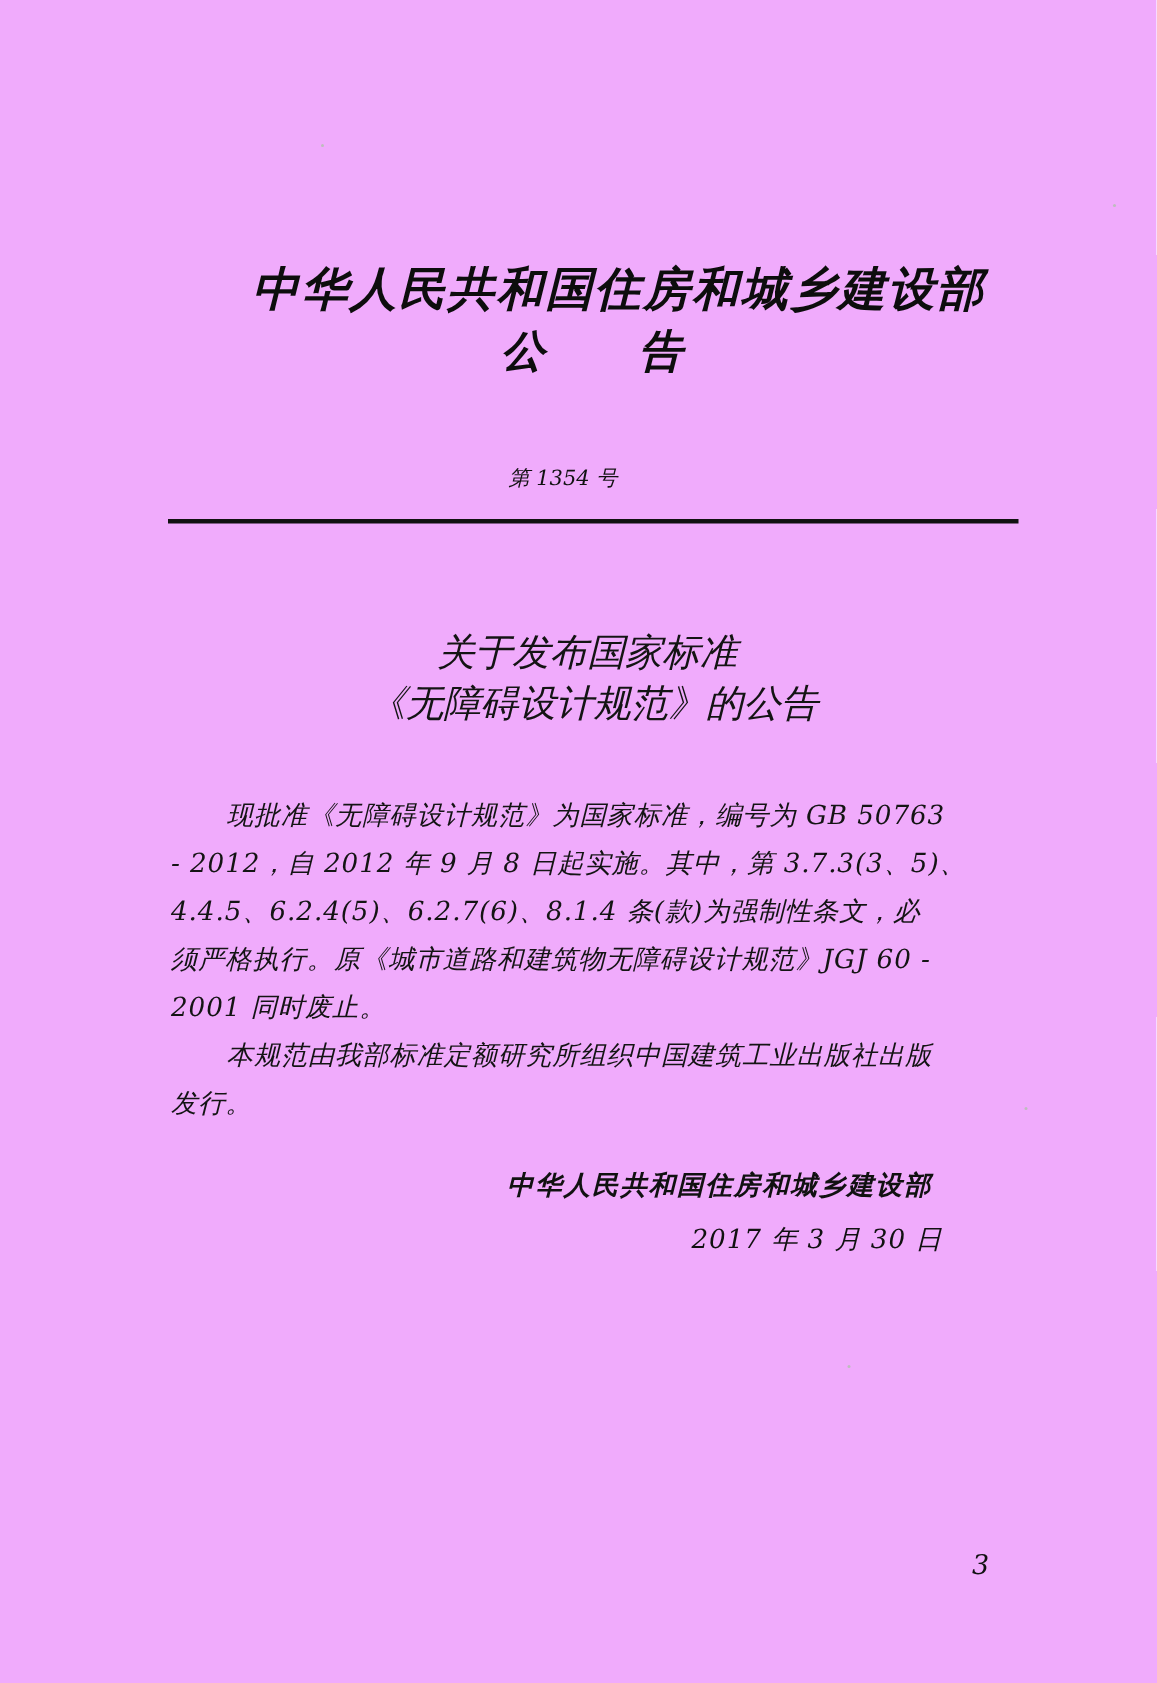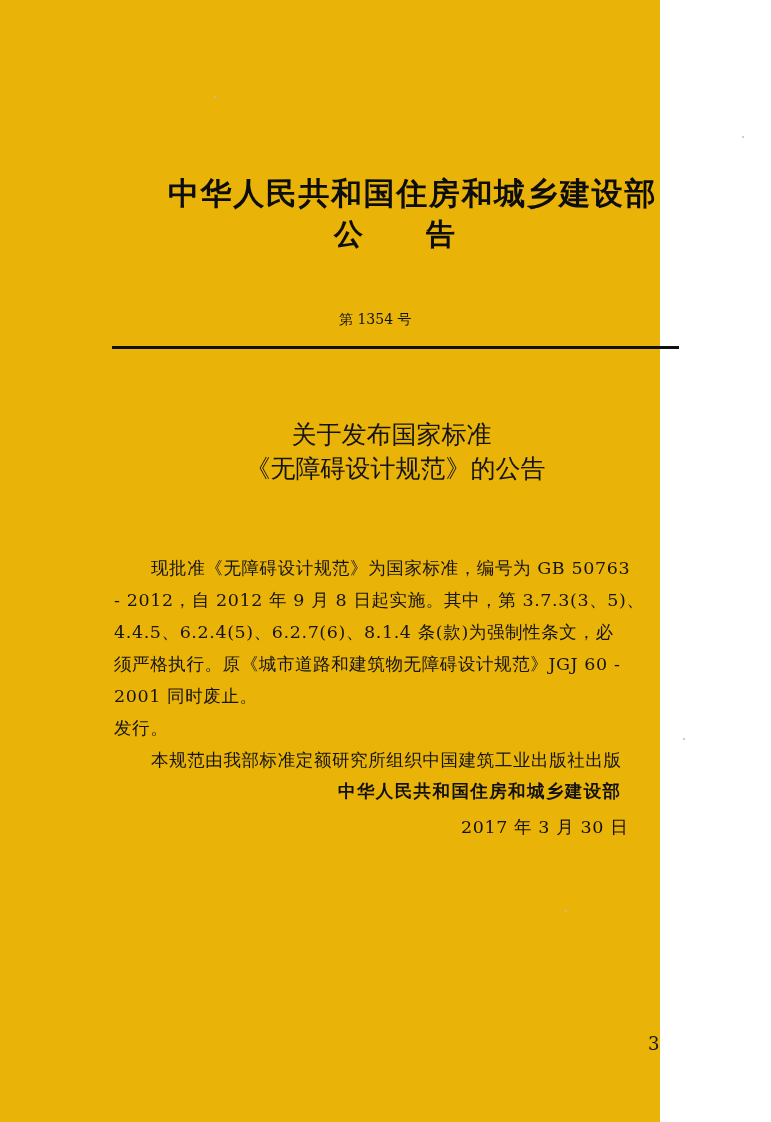--- a/index.html
+++ b/index.html
@@ -11,23 +11,24 @@
     width: 771px;
     height: 1122px;
     position: relative;
     overflow: hidden;
     color: #111111;
     font-family: "DejaVu Serif", "Liberation Serif", serif;
   }
   .page {
     position: absolute;
     left: 0; top: 0;
-    width: 660px;
+    width: 771px;
     height: 1122px;
-    background: #eab308;
+    background: #f0abfc;
+    font-style: italic;
   }
   .abs { position: absolute; white-space: nowrap; }
 
   .ministry-title {
     left: 168px;
     top: 173px;
     width: 456px;
     font-family: "DejaVu Sans", "Liberation Sans", sans-serif;
     font-weight: bold;
     font-size: 31px;
@@ -71,21 +72,21 @@
     color: #141414;
     font-family: "DejaVu Sans", "Liberation Sans", sans-serif;
     font-weight: normal;
   }
   .subject.l1 { top: 418px; padding-left: 6px; }
   .subject.l2 { top: 452px; padding-left: 10px; }
 
   .body-text {
     position: absolute;
     left: 114px;
-    top: 552px;
+    top: 528px;
     width: 573px;
     font-size: 17.5px;
     line-height: 32px;
     color: #141414;
   }
   .body-line {
     display: block;
     white-space: nowrap;
     letter-spacing: 0.6px;
   }
@@ -137,22 +138,22 @@
 
   <div class="abs subject l1">关于发布国家标准</div>
   <div class="abs subject l2">《无障碍设计规范》的公告</div>
 
   <div class="body-text">
     <span class="body-line indent">现批准《无障碍设计规范》为国家标准，编号为 GB 50763</span>
     <span class="body-line">- 2012，自 2012 年 9 月 8 日起实施。其中，第 3.7.3(3、5)、</span>
     <span class="body-line">4.4.5、6.2.4(5)、6.2.7(6)、8.1.4 条(款)为强制性条文，必</span>
     <span class="body-line">须严格执行。原《城市道路和建筑物无障碍设计规范》JGJ 60 -</span>
     <span class="body-line">2001 同时废止。</span>
+    <span class="body-line indent">本规范由我部标准定额研究所组织中国建筑工业出版社出版</span>
     <span class="body-line">发行。</span>
-    <span class="body-line indent">本规范由我部标准定额研究所组织中国建筑工业出版社出版</span>
   </div>
 
   <div class="abs signature">中华人民共和国住房和城乡建设部</div>
   <div class="abs sign-date">2017 年 3 月 30 日</div>
 
   <div class="abs page-number">3</div>
 
   <div class="speck" style="left:214px;top:96px;"></div>
   <div class="speck" style="left:742px;top:136px;"></div>
   <div class="speck" style="left:565px;top:910px;"></div>

